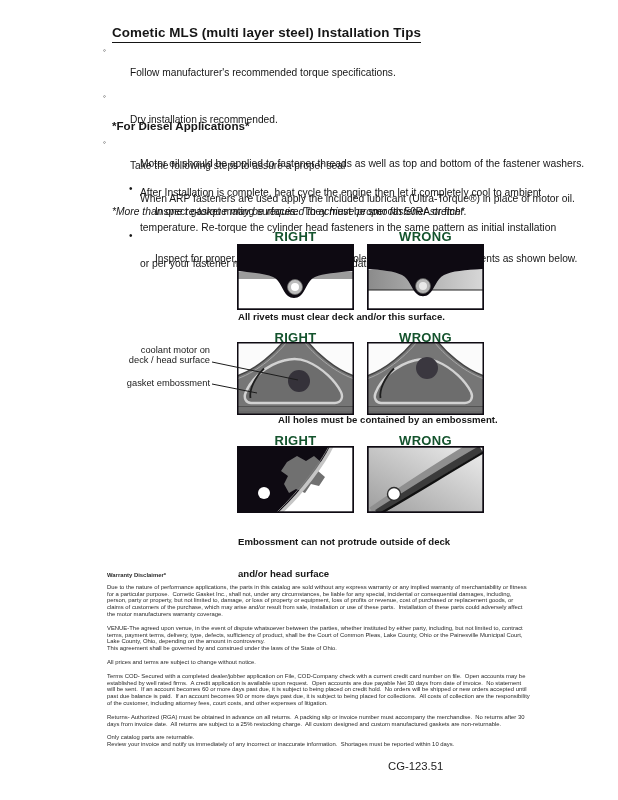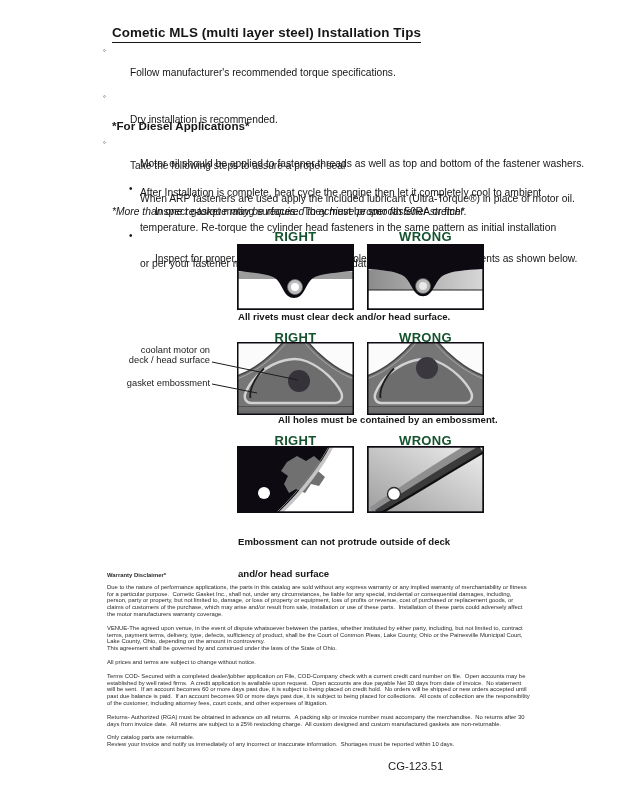--- a/index.html
+++ b/index.html
@@ -112,21 +112,21 @@
     </defs>
     <rect width="117" height="66" fill="#ffffff"></rect>
     <rect x="0" y="26" width="117" height="20" fill="url(#deckband)"></rect>
     <line x1="0" y1="46" x2="117" y2="46" stroke="#222222" stroke-width="1"></line>
     <path d="M0,0 H117 V25 C97,26 85,27 77,31 C69,35 68,45 62,50 C59,53 53,53 50,50 C44,45 43,35 35,31 C27,27 15,26 0,25 Z" fill="#0e0a12"></path>
     <circle cx="56" cy="42" r="7.5" fill="#b5b5b5" stroke="#565656" stroke-width="0.8"></circle>
     <circle cx="56" cy="42" r="4" fill="#e9e9e9"></circle>
     <rect x="0" y="0" width="117" height="66" fill="none" stroke="#0e0a12" stroke-width="3.4"></rect>
   </svg>
 
-  <div class="abs cap cap1">All rivets must clear deck and/or head surface.</div>
+  <div class="abs cap cap1">All rivets must clear deck and/or this surface.</div>
 
   <div class="abs hdr h-l r2">RIGHT</div>
   <div class="abs hdr h-r r2">WRONG</div>
 
   <div class="abs lab lab1">
     <div>coolant motor on</div>
     <div>deck / head surface</div>
   </div>
   <div class="abs lab lab2">gasket embossment</div>
 

